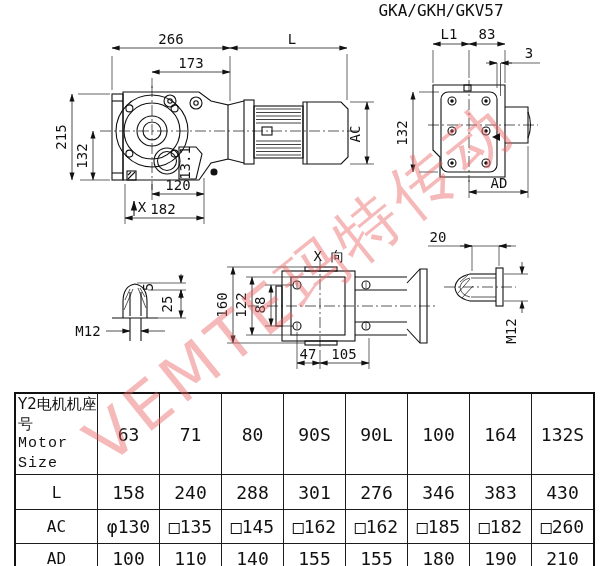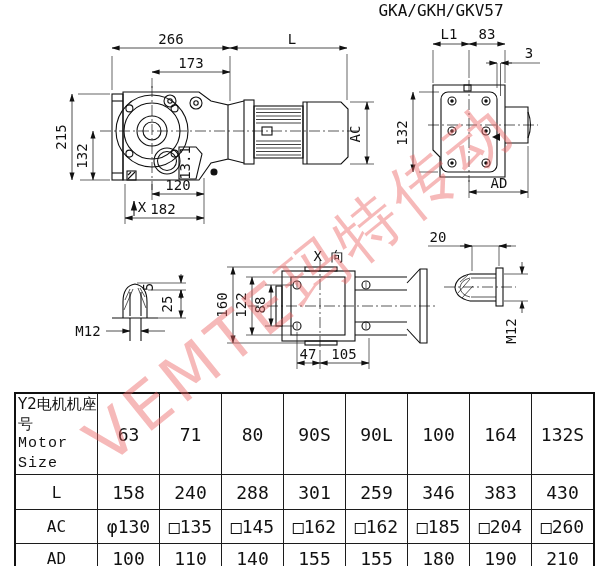--- a/index.html
+++ b/index.html
@@ -328,34 +328,34 @@
     <td class="cv num">100</td>
     <td class="cv num">164</td>
     <td class="cv num">132S</td>
   </tr>
   <tr class="r1">
     <td class="c0 rowlab">L</td>
     <td class="cv num">158</td>
     <td class="cv num">240</td>
     <td class="cv num">288</td>
     <td class="cv num">301</td>
-    <td class="cv num">259</td>
+    <td class="cv num">276</td>
     <td class="cv num">346</td>
     <td class="cv num">383</td>
     <td class="cv num">430</td>
   </tr>
   <tr class="r2">
     <td class="c0 rowlab">AC</td>
     <td class="cv num">φ130</td>
     <td class="cv num">□135</td>
     <td class="cv num">□145</td>
     <td class="cv num">□162</td>
     <td class="cv num">□162</td>
     <td class="cv num">□185</td>
-    <td class="cv num">□204</td>
+    <td class="cv num">□182</td>
     <td class="cv num">□260</td>
   </tr>
   <tr class="r3">
     <td class="c0 rowlab">AD</td>
     <td class="cv num">100</td>
     <td class="cv num">110</td>
     <td class="cv num">140</td>
     <td class="cv num">155</td>
     <td class="cv num">155</td>
     <td class="cv num">180</td>

